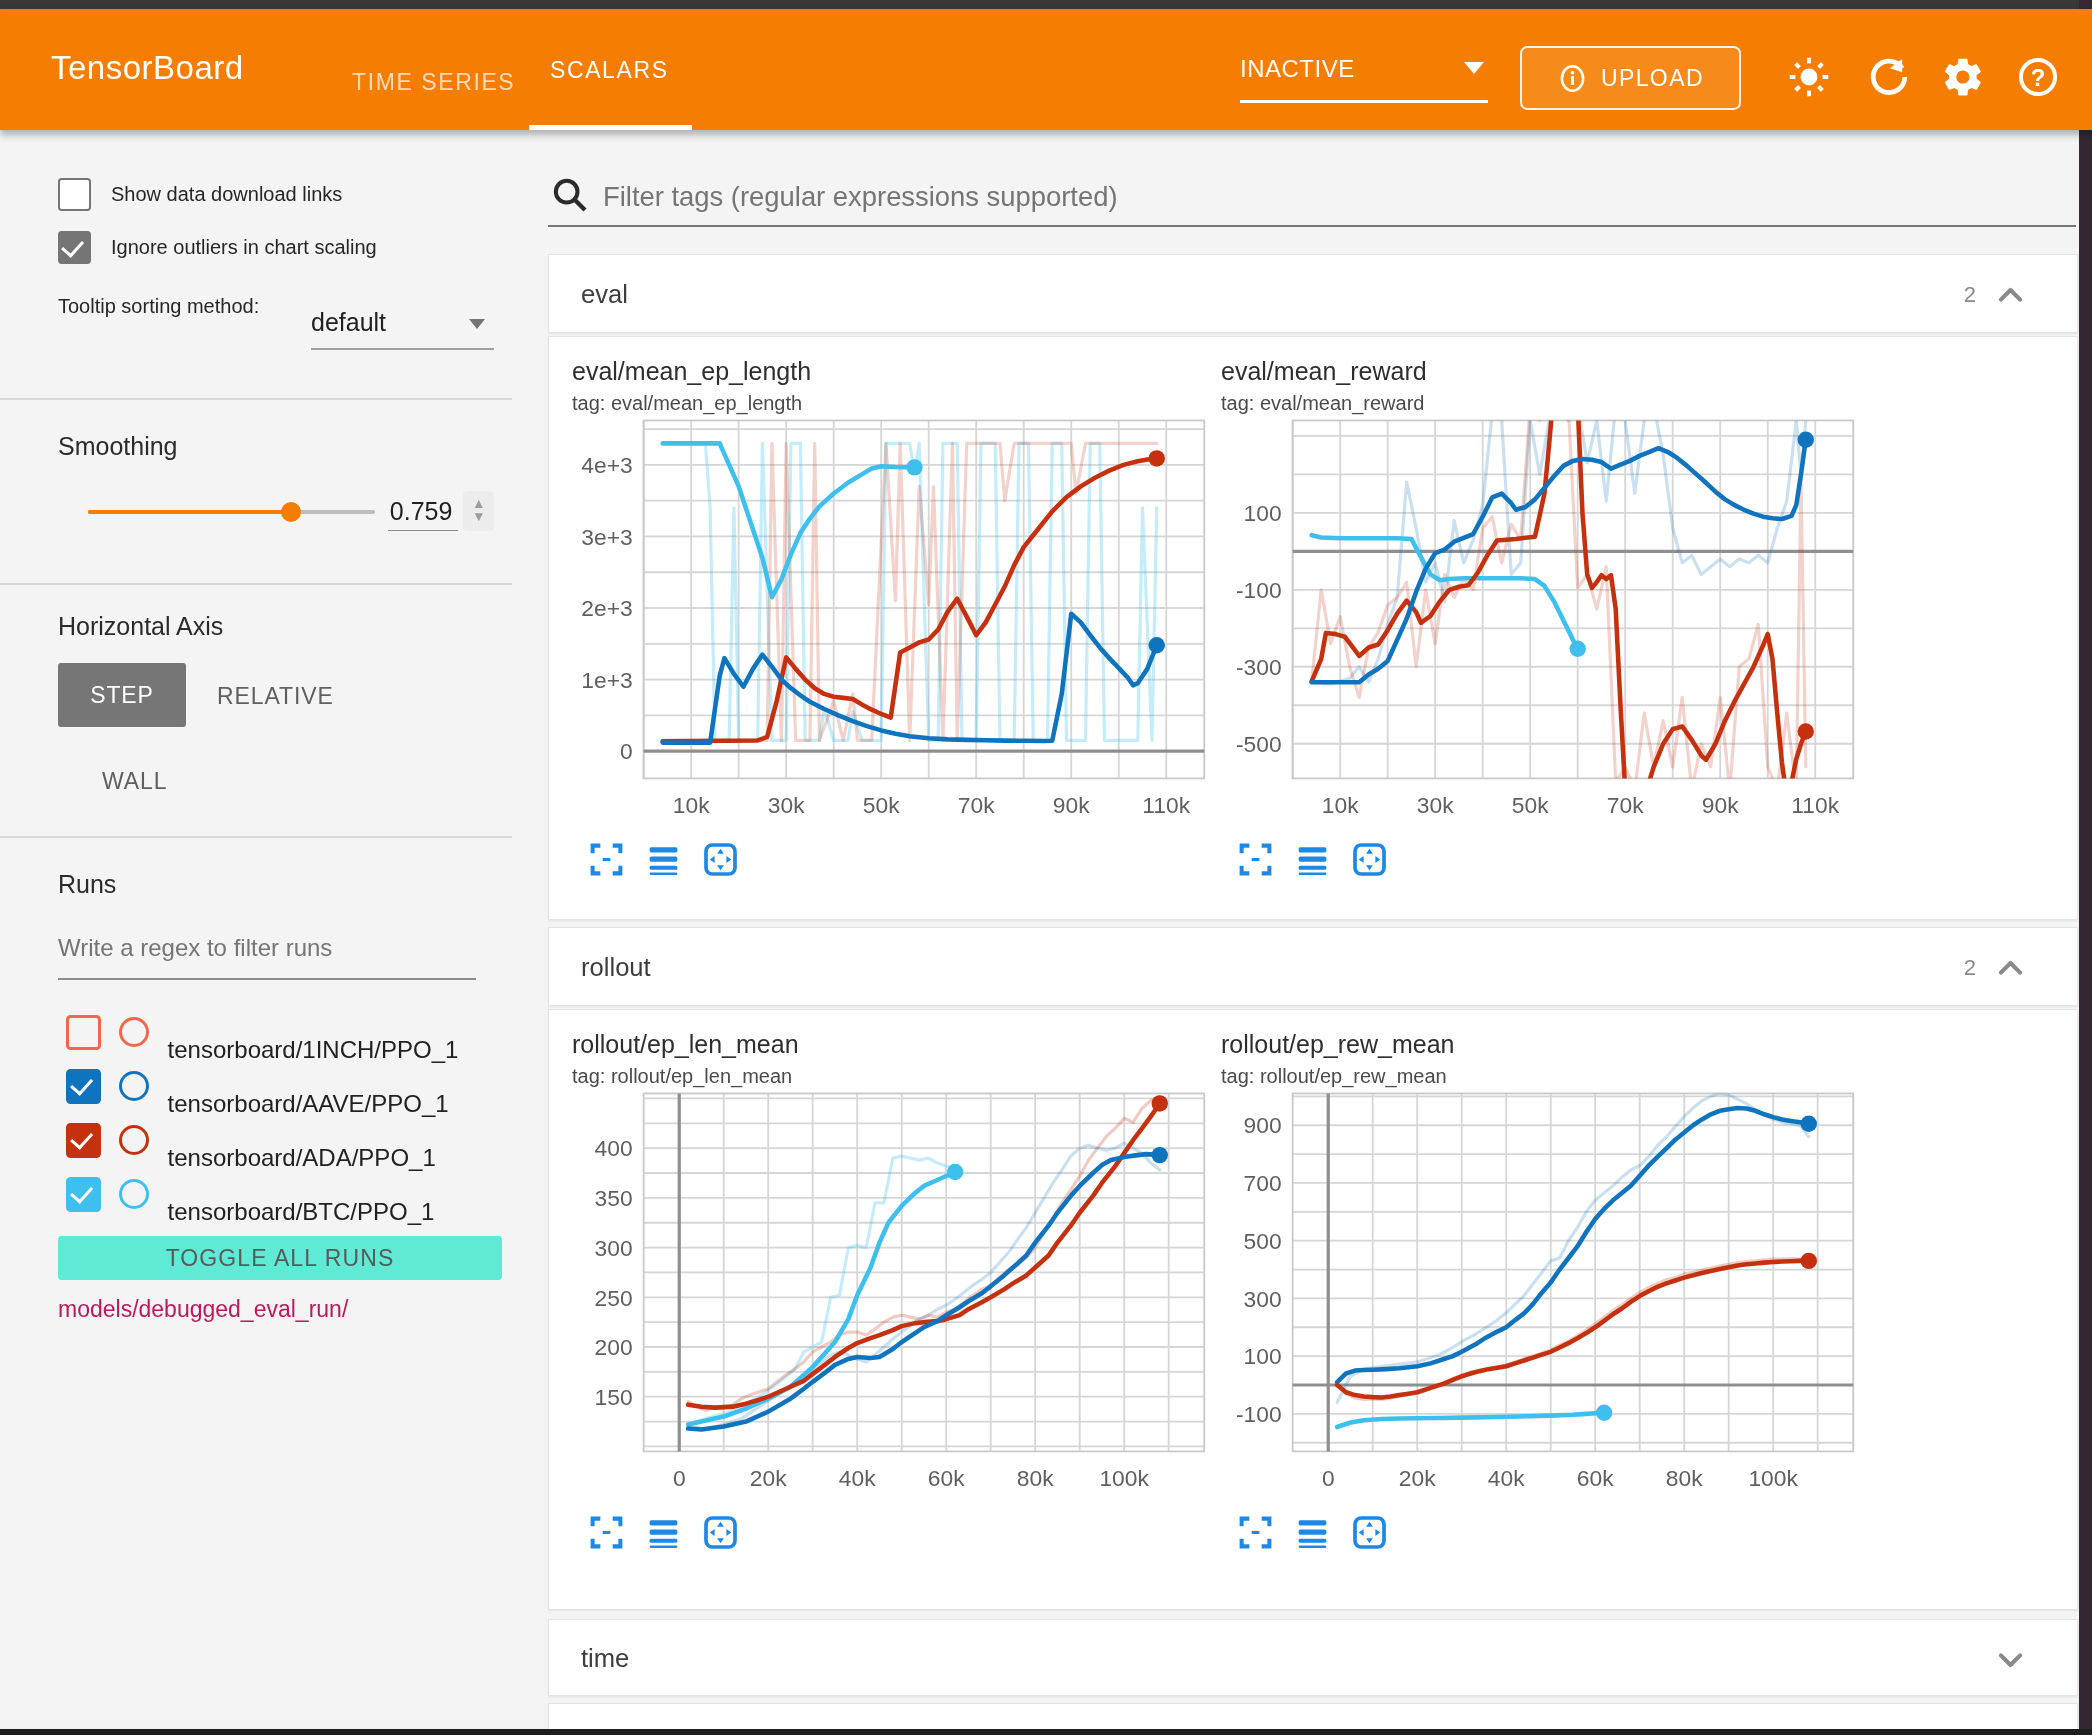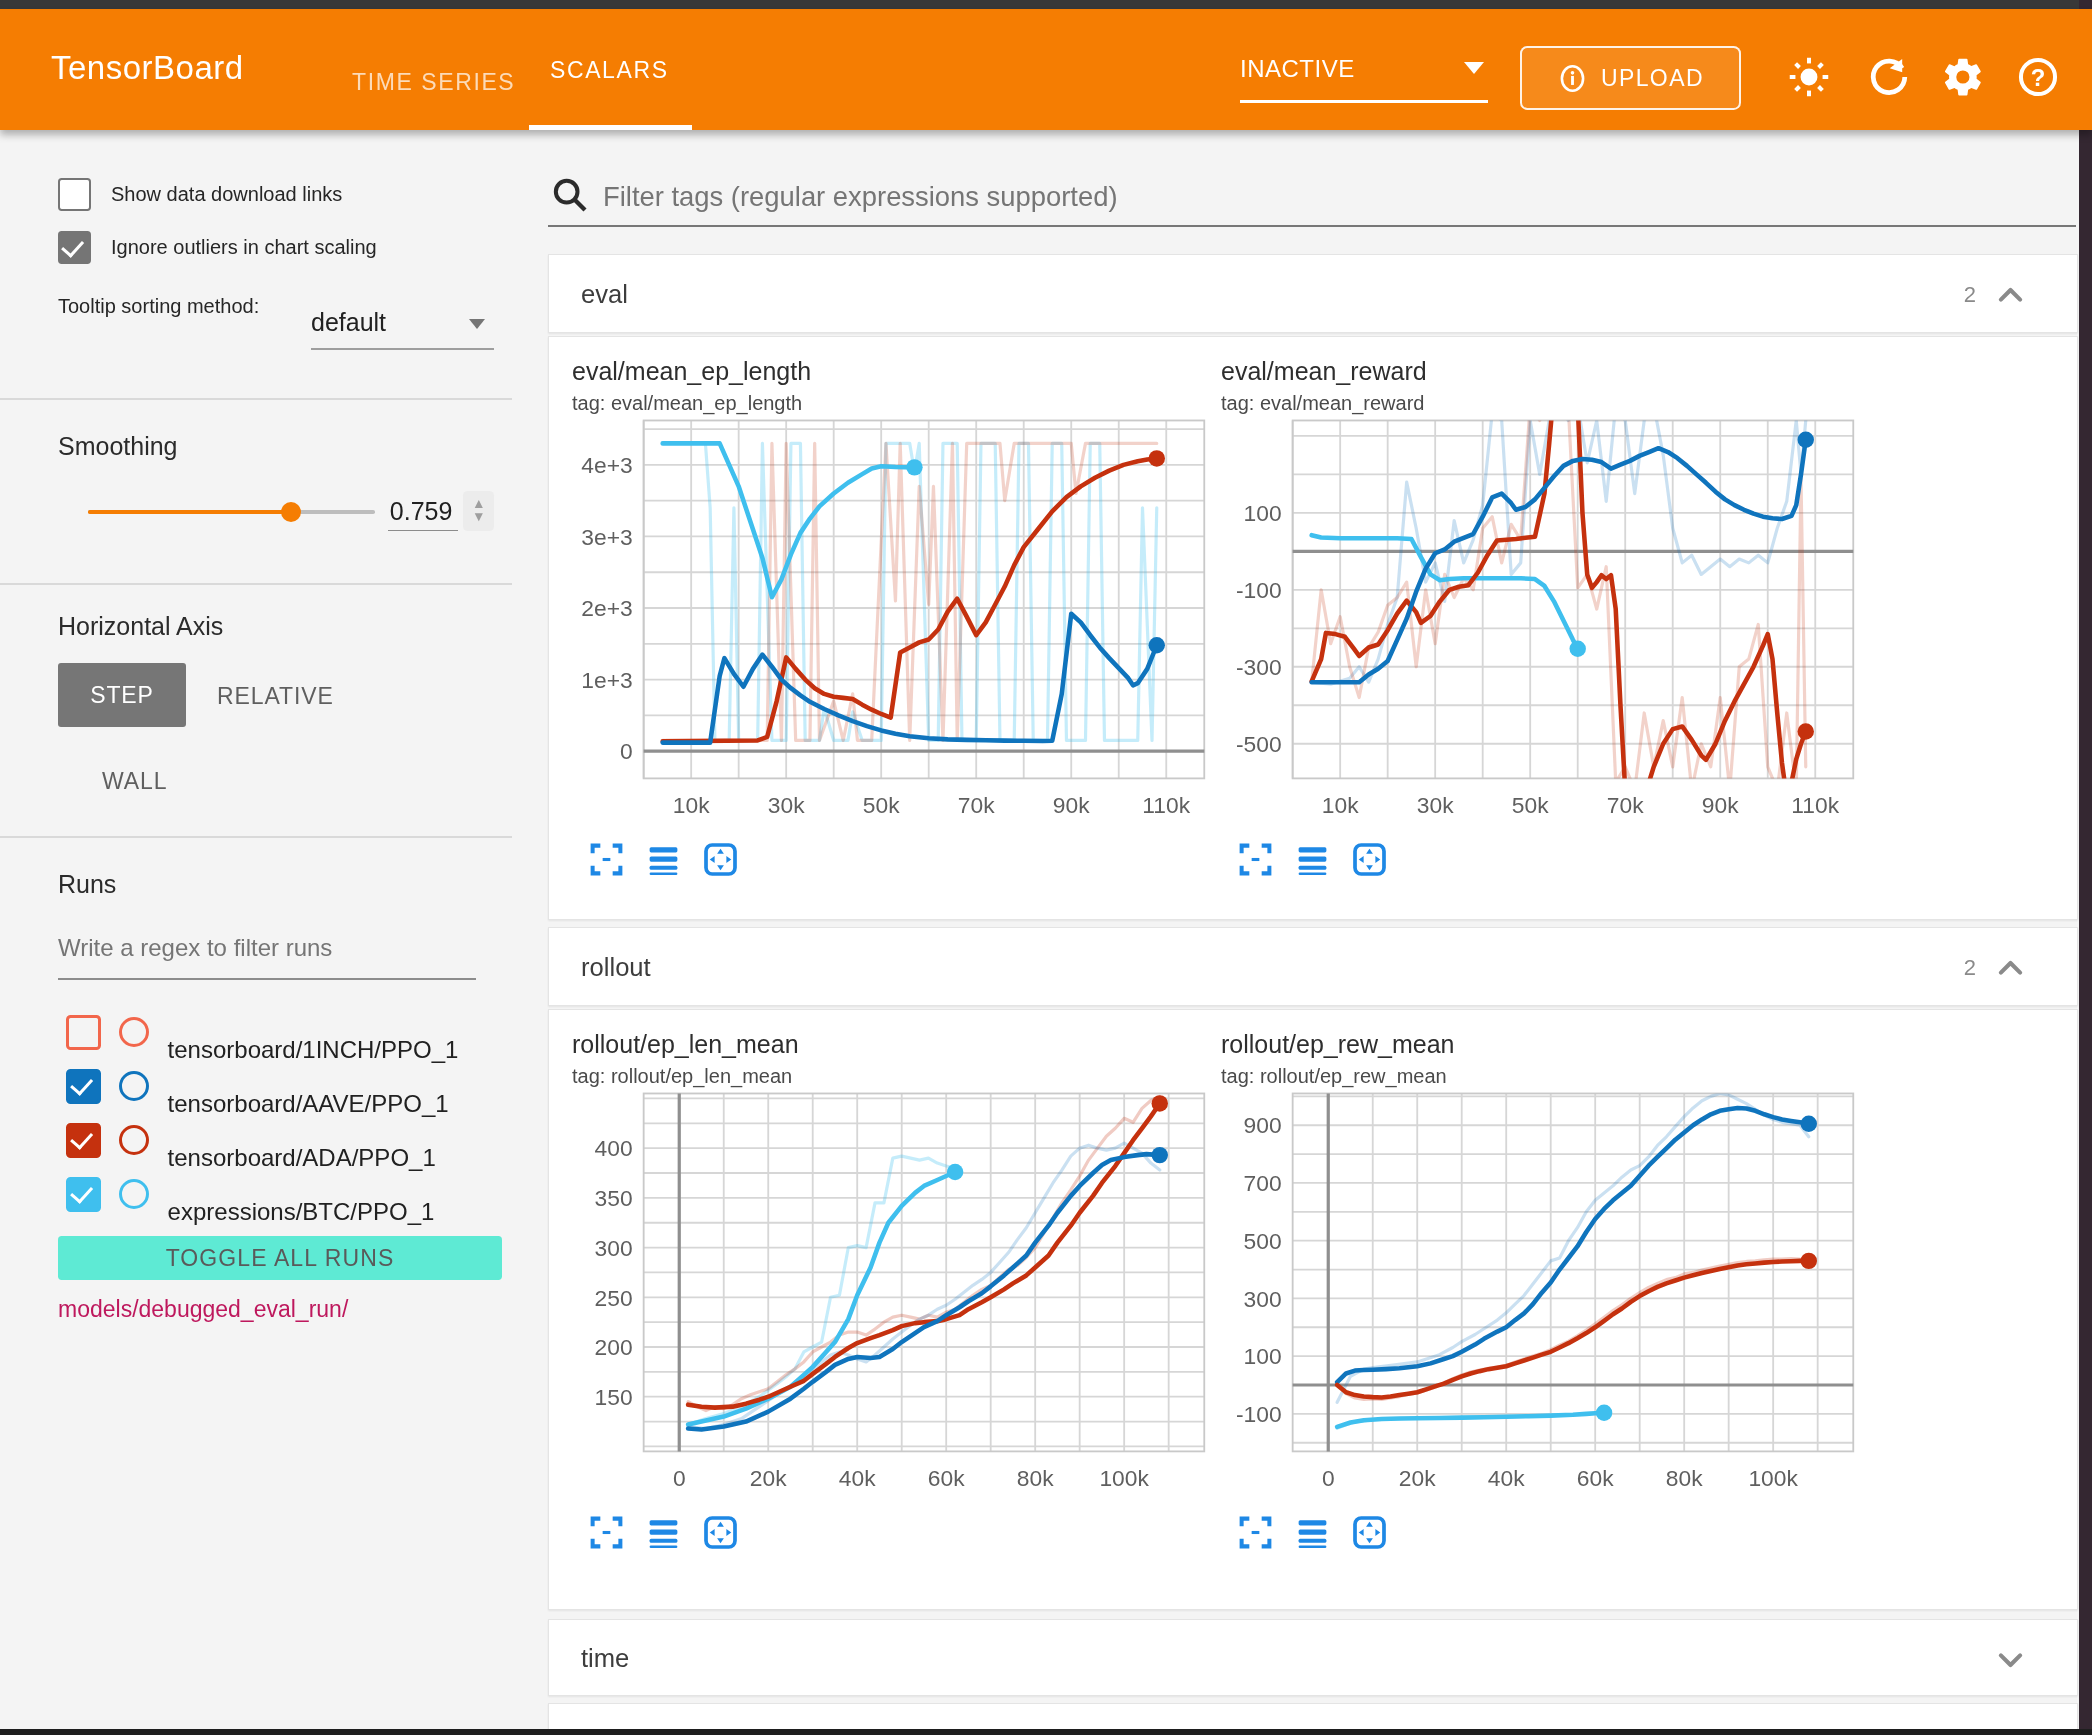--- a/index.html
+++ b/index.html
@@ -165,21 +165,21 @@
         <div class="run-label">tensorboard/AAVE/PPO_1</div>
       </div>
       <div style="display: flex; align-items: center; gap: 18.3px; height: 54px; --c: #c5310e;">
         <div class="runbox on"></div>
         <div class="runring"></div>
         <div class="run-label">tensorboard/ADA/PPO_1</div>
       </div>
       <div style="display: flex; align-items: center; gap: 18.3px; height: 54px; --c: #3fbfee;">
         <div class="runbox on"></div>
         <div class="runring"></div>
-        <div class="run-label">expressions/BTC/PPO_1</div>
+        <div class="run-label">tensorboard/BTC/PPO_1</div>
       </div>
     </div>
 
     <div class="abs toggle-btn" style="top:1106px;">TOGGLE ALL RUNS</div>
     <div class="abs" style="left:58px;top:1166px;font-size:23px;color:#be185d;">models/debugged_eval_run/</div>
   </div>
 
   <svg class="abs" style="left:550px;top:175px;" width="40" height="40" viewBox="0 0 24 24">
     <circle cx="10" cy="10" r="6.5" fill="none" stroke="#2b2b2b" stroke-width="2.4"></circle>
       <line x1="15" y1="15" x2="21" y2="21" stroke="#2b2b2b" stroke-width="2.6"></line>

